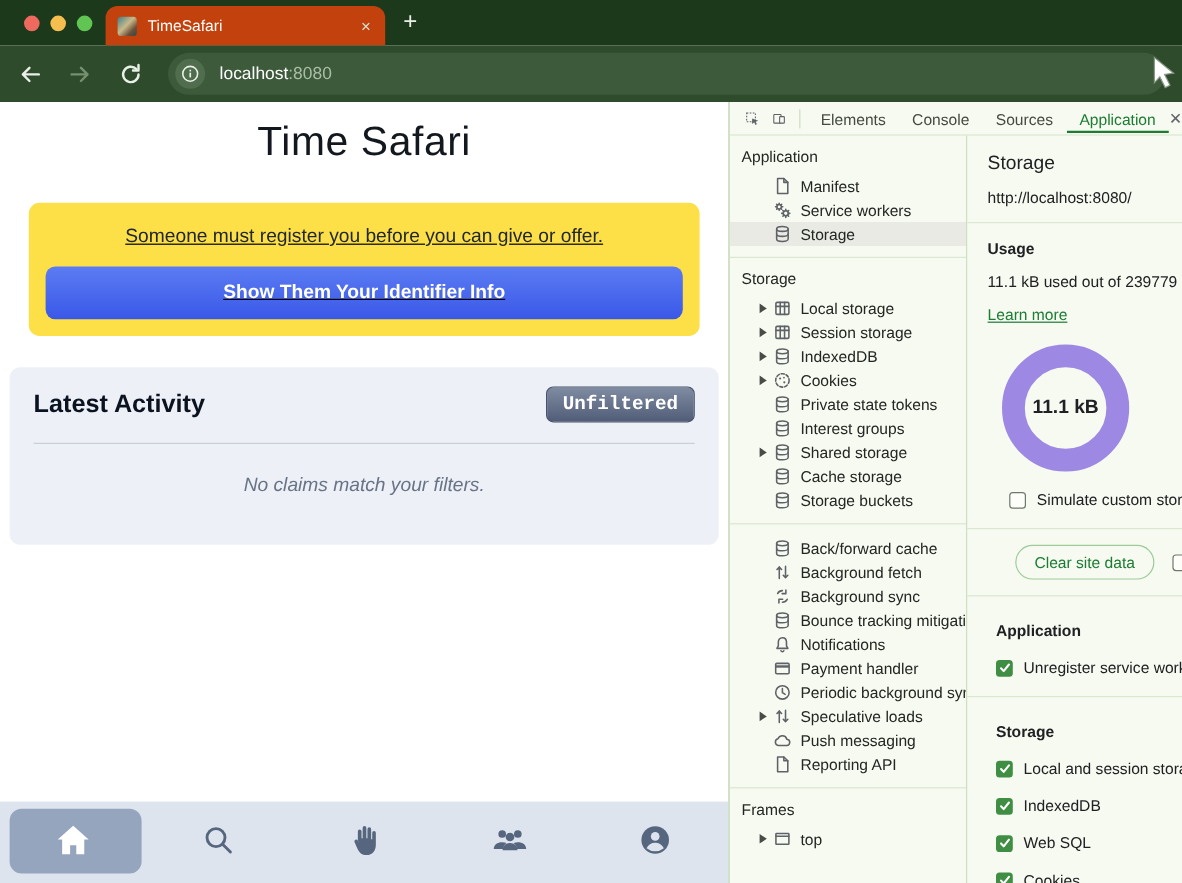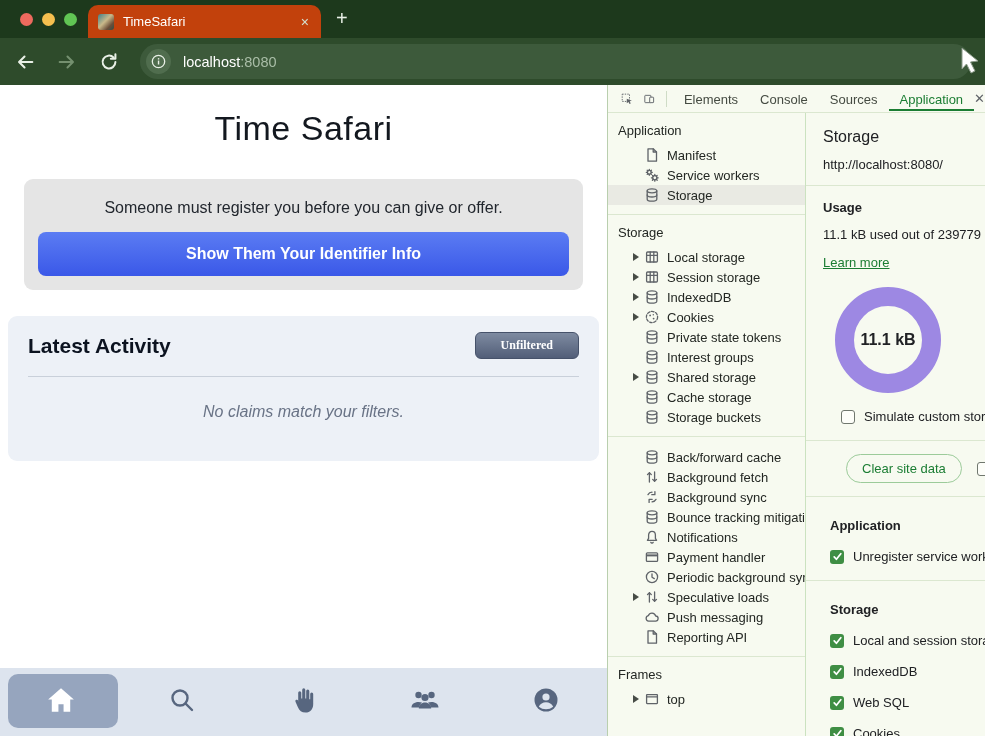--- a/index.html
+++ b/index.html
@@ -24,32 +24,32 @@
   .urlbar{ flex:1; height:35px; background:#3d5a3b; border-radius:18px; display:flex;
     align-items:center; padding:0 6px; overflow:hidden; }
   .info-circle{ width:25px; height:25px; border-radius:50%; background:#506d4e; display:flex;
     align-items:center; justify-content:center; flex-shrink:0; }
   .url-text{ margin-left:12px; font-size:14.5px; color:#fff; white-space:nowrap; }
   .url-port{ color:#a9bda7; }
   .cursor{ position:absolute; left:958px; top:46px; }
 
   
   .main{ position:absolute; left:0; top:85px; width:607px; height:651px; background:#fff; overflow:hidden; }
-  .page-title{ margin-top:24px; text-align:center; font-size:34px; font-weight:300;
+  .page-title{ margin-top:14px; text-align:center; font-size:34px; font-weight:300;
     letter-spacing:.5px; color:#13181f; }
-  .alert{ margin:31px 24px 0; background:#e5e5e5; border-radius:9px; padding:20px 14px 14px; }
+  .alert{ margin:31px 24px 0; background:#fde047; border-radius:9px; padding:20px 14px 14px;text-decoration:underline; }
   .alert-msg{ text-align:center; font-size:16px; color:#22272e; margin-bottom:15px; }
   .alert-btn{ display:block; width:100%; padding:13px 10px; border:none; border-radius:8px;
     background:linear-gradient(#5b7cf3,#3a58e8); color:#fff; font-weight:700; font-size:16px;
     font-family:"Liberation Sans",sans-serif; cursor:pointer; }
   .activity{ margin:26px 8px 0; background:#edf1f7; border-radius:9px; padding:16px 20px 10px; }
   .act-head{ display:flex; justify-content:space-between; align-items:center; }
   .act-title{ font-size:21px; font-weight:800; color:#0c1320; }
-  .unfiltered{ background:linear-gradient(#7e8ba1,#525e78); color:#fff; font-size:12px; font-weight:600;
-    padding:5px 25px; border-radius:6px; border:1px solid #46526a; font-family:Liberation Serif, serif; }
+  .unfiltered{ background:linear-gradient(#7e8ba1,#525e78); color:#fff; font-size:16px; font-weight:600;
+    padding:5px 13px; border-radius:6px; border:1px solid #46526a; font-family:Liberation Mono, monospace; }
   .act-div{ border-top:1px solid #c9d0da; margin-top:17px; }
   .act-empty{ text-align:center; font-style:italic; color:#697386; font-size:16px; margin:26px 0 30px; }
   .bottom-nav{ position:absolute; left:0; bottom:0; width:607px; height:68px; background:#dde4ee;
     display:flex; }
   .nav-col{ flex:1; position:relative; display:flex; align-items:center; justify-content:center; }
   .nav-active-bg{ position:absolute; left:8px; top:6px; width:110px; height:54px; background:#96a5be;
     border-radius:10px; }
   .nav-col svg{ position:relative; }
 
   

